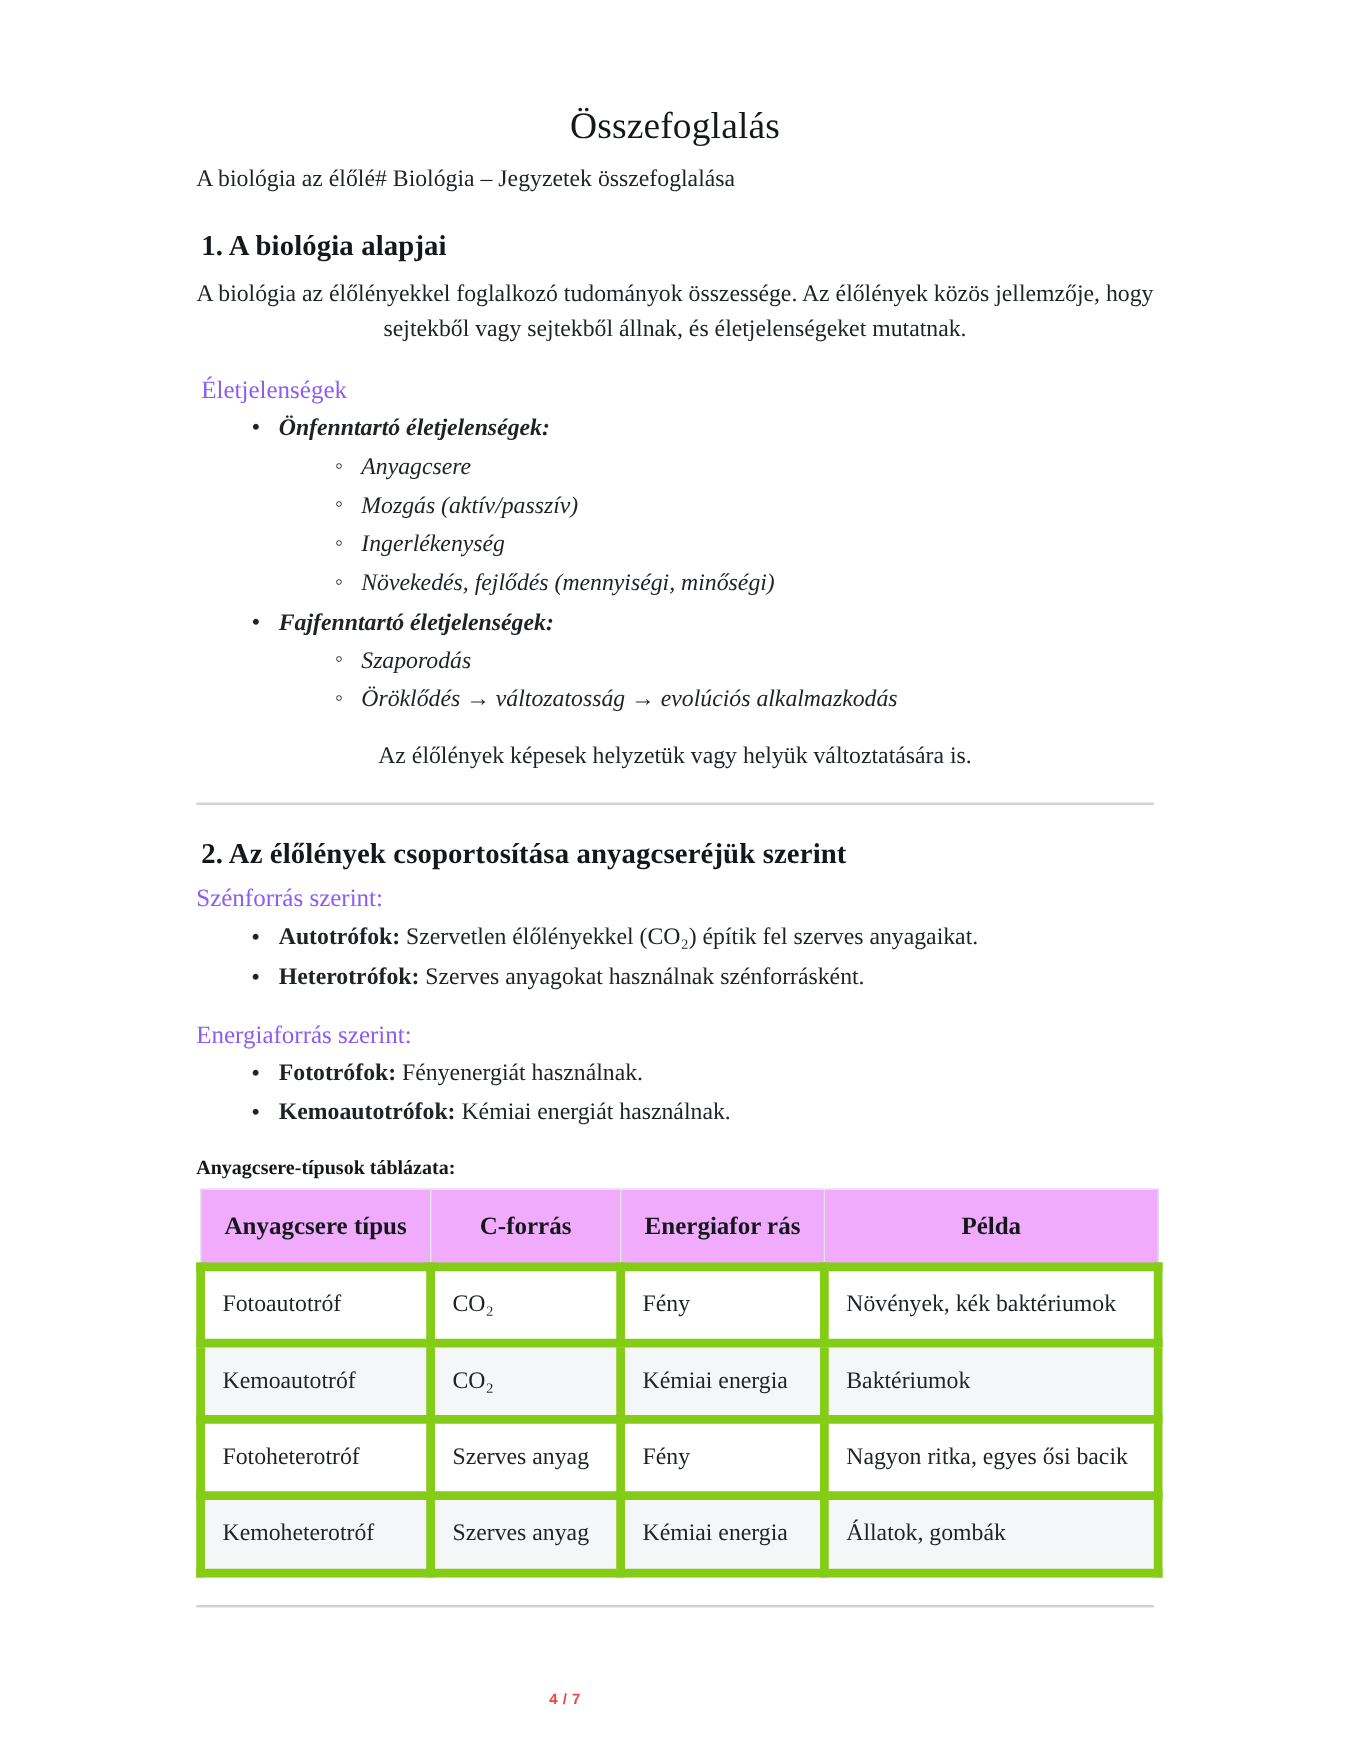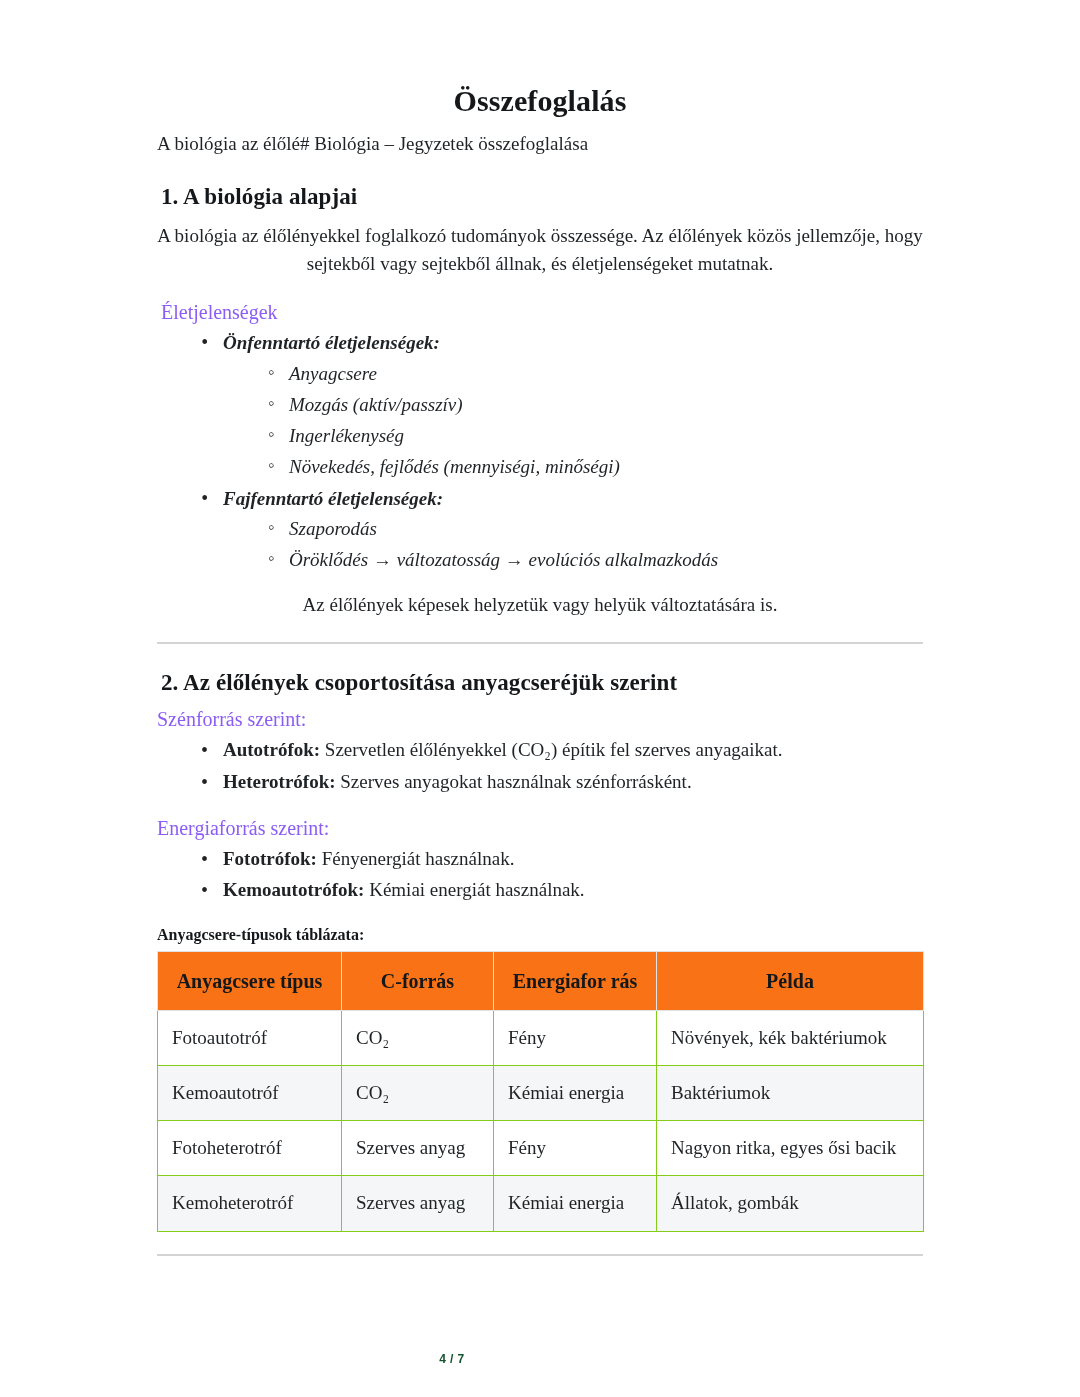--- a/index.html
+++ b/index.html
@@ -28,21 +28,21 @@
   .content {
     position: absolute;
     left: 157px;
     top: 84px;
     width: 766px;
   }
 
   
   .doc-title {
     font-size: 30px;
-    font-weight: bold;
+    font-weight: normal;
     text-align: center;
     letter-spacing: .1px;
     margin: 0 0 12px 0;
     color: #15181b;
   }
   .subtitle-line {
     font-size: 19px;
     line-height: 1.45;
     margin: 0 0 26px 0;
     color: #1f2326;
@@ -164,31 +164,31 @@
     table-layout: fixed;
     font-size: 19px;
   }
   table.data col.c1 { width: 184px; }
   table.data col.c2 { width: 152px; }
   table.data col.c3 { width: 163px; }
   table.data col.c4 { width: 267px; }
 
   table.data th {
     border: 1px solid #e0e3e5;
-    background: #f97316;
+    background: #f0abfc;
     font-weight: bold;
     font-size: 20px;
     text-align: center;
     vertical-align: middle;
     padding: 16px 10px;
     line-height: 1.3;
     color: #15181b;
   }
   table.data td {
-    border: 1px solid #84cc16;
+    border: 7px solid #84cc16;
     padding: 14px 14px;
     vertical-align: middle;
     line-height: 1.38;
     color: #1f2326;
     word-wrap: break-word;
     overflow-wrap: break-word;
   }
   table.data tbody tr:nth-child(even) td {
     background: #f4f6f7;
   }
@@ -199,21 +199,21 @@
   
   .footer {
     position: absolute;
     left: 0;
     top: 1352px;
     width: 904px;
     text-align: center;
     font-family: "Liberation Sans", "DejaVu Sans", sans-serif;
     font-size: 12px;
     font-weight: bold;
-    color: #14532d;
+    color: #ef4444;
     letter-spacing: .4px;
   }
 </style>
 </head>
 <body>
 
 <div class="page">
   <div class="content">
 
     <h1 class="doc-title">Összefoglalás</h1>

